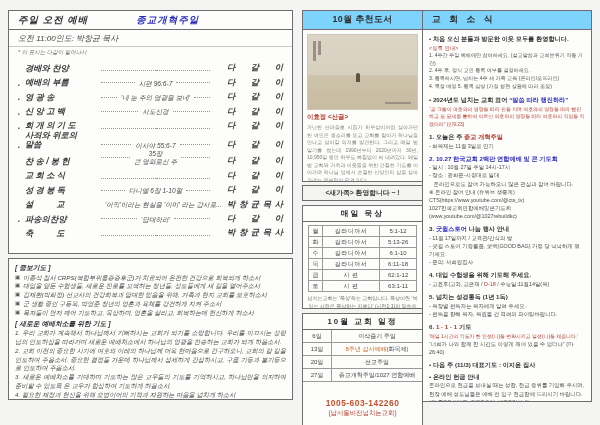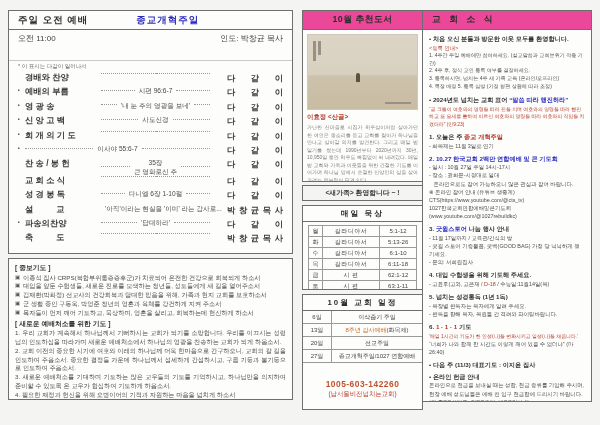--- a/index.html
+++ b/index.html
@@ -7,63 +7,63 @@
     width:600px;height:425px;overflow:hidden;position:relative;
     background:#f4f4f2;
     font-family:"Liberation Sans","DejaVu Sans",sans-serif;
     color:#3b3b3b;
     -webkit-font-smoothing:antialiased;
   }
   .page{position:absolute;top:10px;}
   .box{border:1px solid #6e6e6e;background:#fdfdfc;box-sizing:border-box;}
 
   
-  .page-left{left:8px;width:285px;}
+  .page-left{left:8px;width:285px;font-style:italic;}
   .worship-box{height:244px;overflow:hidden;}
   .w-header{display:flex;align-items:center;border-bottom:1px solid #6e6e6e;padding:3px 9px 2px;}
   .w-title{font-size:9.5px;font-weight:bold;color:#2e2e2e;letter-spacing:1px;}
   .w-subtitle{font-size:9.5px;font-weight:bold;color:#2b2bbf;margin-left:48px;letter-spacing:1px;}
-  .w-subrow{display:flex;justify-content:space-between;padding:3px 9px 16px;font-size:8px;color:#444;border-bottom:1px solid #c9c9c9;}
+  .w-subrow{display:flex;padding:3px 9px 2px;font-size:8px;color:#444;border-bottom:1px solid #c9c9c9;}
   .w-note{font-size:5.5px;color:#666;padding:2px 9px 1px;}
   .w-rows{padding:2px 9px 3px;}
-  .wrow{display:flex;align-items:flex-start;min-height:14.4px;}
+  .wrow{display:flex;align-items:flex-end;min-height:14.4px;}
   .wstar{width:7px;font-size:5.5px;color:#555;flex:none;}
   .wlabel{width:76px;flex:none;font-size:8.3px;font-weight:bold;color:#3a3a3a;white-space:pre-wrap;line-height:1.15;}
   .wmid{flex:1;display:flex;align-items:center;min-width:0;}
   .wmid::before,.wmid::after{content:"";flex:1;border-bottom:1px dotted #979797;margin-bottom:2px;}
   .wcenter{padding:0 4px;font-size:6.6px;color:#474747;text-align:center;white-space:pre-line;line-height:1.25;flex:none;max-width:150px;}
   .wcenter:empty{display:none;padding:0;}
   .wright{width:56px;flex:none;font-size:8.3px;font-weight:bold;color:#3a3a3a;text-align:justify;text-align-last:justify;margin-left:17px;}
   .prayer-box{margin-top:4px;height:142px;padding:3px 6px;overflow:hidden;font-size:6.2px;line-height:1.42;color:#4a4a4a;}
   .p-title{font-weight:bold;font-size:6.8px;color:#333;margin:1px 0;}
   .p-item{display:flex;}
   .p-bullet{width:8px;flex:none;font-size:5.5px;color:#555;}
   .p-para{text-align:justify;}
 
   
   .page-right{left:302px;width:290px;}
   .r-headers{display:flex;height:20px;}
-  .rh-cell{box-sizing:border-box;border:1px solid #6e6e6e;background:#ec4899;display:flex;align-items:center;font-weight:bold;font-size:8.8px;color:#2e2e2e;}
+  .rh-cell{box-sizing:border-box;border:1px solid #6e6e6e;background:#7dd3fc;display:flex;align-items:center;font-weight:bold;font-size:8.8px;color:#2e2e2e;}
   .rh-book{width:121px;justify-content:center;letter-spacing:0.5px;}
   .rh-news{flex:1;margin-left:-1px;padding-left:9px;letter-spacing:3px;}
   .r-cols{display:flex;margin-top:-1px;}
   .r-left{width:121px;flex:none;}
   .r-right{flex:1;margin-left:-1px;height:373px;padding:5px 6px;overflow:hidden;}
 
   .book-box{height:153px;padding:4px;overflow:hidden;}
   .cover{height:76px;background:linear-gradient(#dcd5c6 0%,#d8d0bf 54%,#cdc2ab 55%,#c8bca2 100%);position:relative;border:1px solid #cfc8b8;box-sizing:border-box;}
   .cover .fig{position:absolute;left:44%;top:52%;width:4px;height:9px;background:#5c5248;border-radius:2px 2px 0 0;}
   .cover .cap1{position:absolute;left:5px;top:6px;width:2.5px;height:20px;background:#9a9184;}
   .cover .cap2{position:absolute;left:10px;top:6px;width:2.5px;height:14px;background:#9a9184;}
   .cover .cap3{position:absolute;right:6px;bottom:5px;width:26px;height:2.5px;background:#9a9184;}
   .book-title{font-size:6.4px;font-weight:bold;color:#b43a2a;margin:3px 0 2px;}
   .book-desc{font-size:5px;color:#7a7a78;line-height:1.5;text-align:justify;}
   .welcome-strip{border:1px solid #6e6e6e;border-top:1px solid #6e6e6e;margin-top:3px;padding:2px 0;text-align:center;font-size:6.8px;font-weight:bold;color:#3a3a3a;}
 
-  .devotion-box{margin-top:4px;height:85px;overflow:hidden;}
+  .devotion-box{margin-top:4px;height:104px;overflow:hidden;}
   .sec-head{border-bottom:1px solid #6e6e6e;text-align:center;font-weight:bold;font-size:7.8px;padding:2px 0;letter-spacing:2px;color:#2e2e2e;}
   .dev-table{width:92%;margin:3px auto 2px;border-collapse:collapse;}
   .dev-table td{border:1px solid #9a9a9a;font-size:6px;color:#454545;text-align:center;height:10px;padding:0 1px;}
   .dev-table td.book{letter-spacing:0.5px;}
   .dev-note{font-size:5px;color:#6a6a68;line-height:1.5;padding:1px 4px;text-align:center;}
 
   .calendar-box{margin-top:4px;height:116px;overflow:hidden;}
   .cal-table{width:100%;border-collapse:collapse;}
   .cal-table td{border-bottom:1px solid #9a9a9a;font-size:6px;color:#454545;height:12px;padding:0 2px;text-align:center;}
   .cal-table td.day{width:24px;border-right:1px solid #9a9a9a;}
@@ -137,20 +137,22 @@
 
         <div class="wrow">
           <span class="wstar">▪</span>
           <span class="wlabel">회 개 의 기 도</span>
           <span class="wmid"></span>
           <span class="wright">다 같 이</span>
         </div>
 
         <div class="wrow">
           <span class="wstar">▪</span>
+          <span class="wlabel">사죄와 위로의
+말씀</span>
           <span class="wmid">
             <span class="wcenter">이사야 55:6-7</span>
           </span>
           <span class="wright">다 같 이</span>
         </div>
 
         <div class="wrow">
           <span class="wstar"></span>
           <span class="wlabel">찬 송 / 봉 헌</span>
           <span class="wmid">

